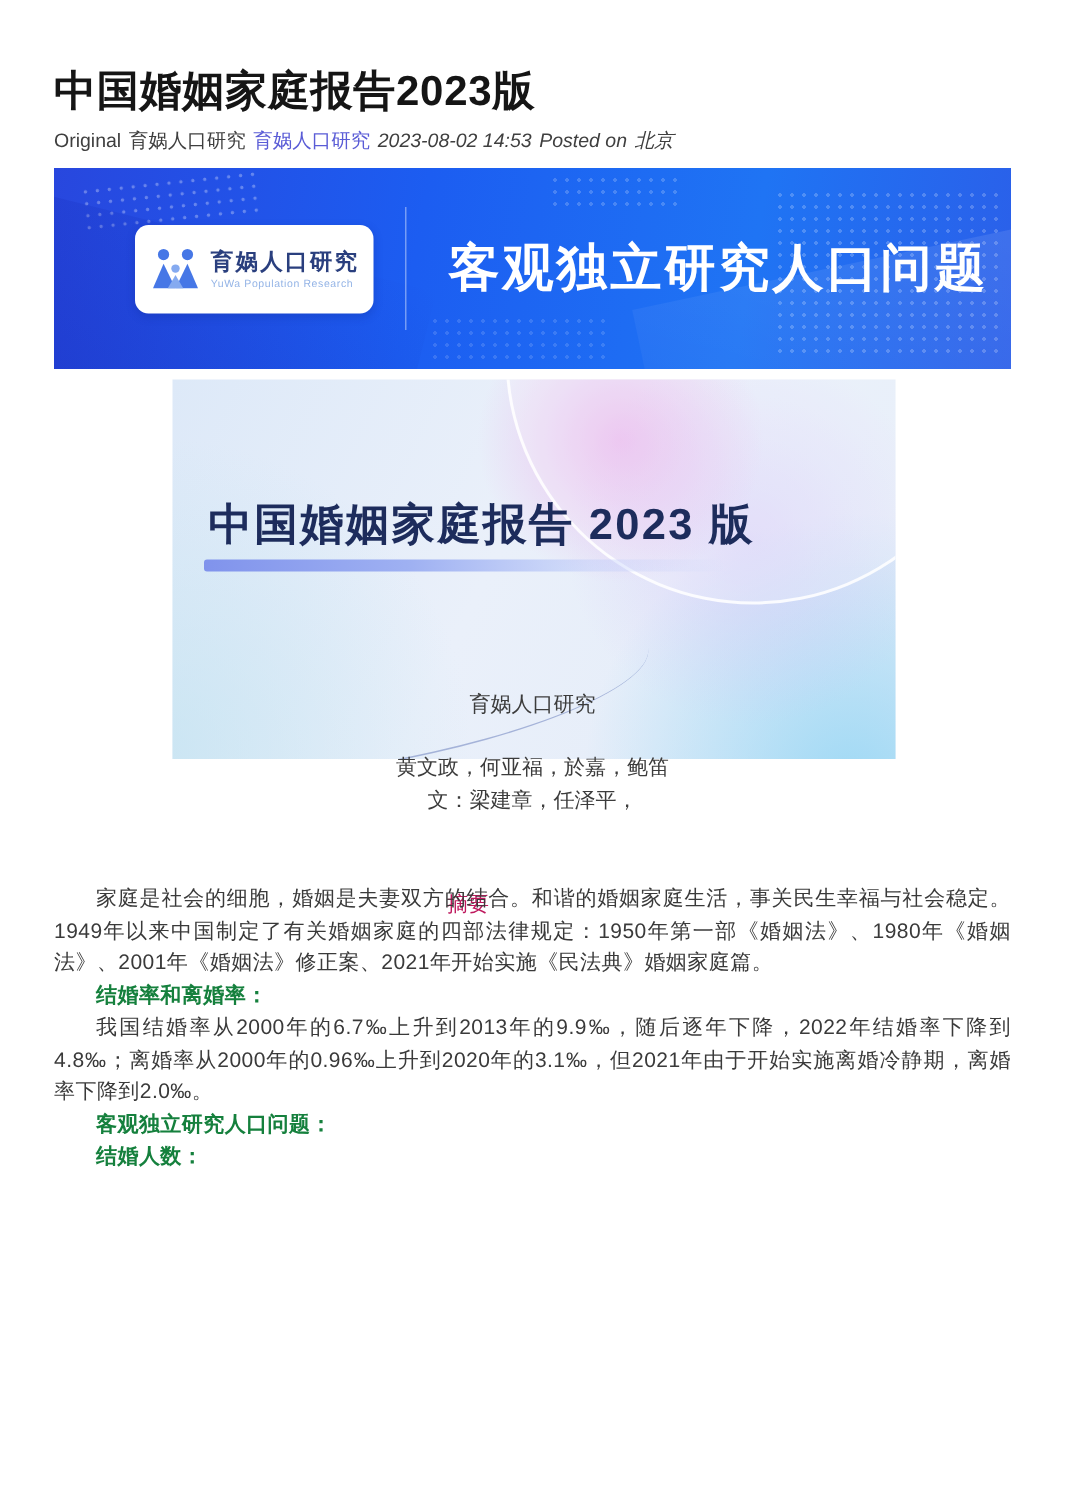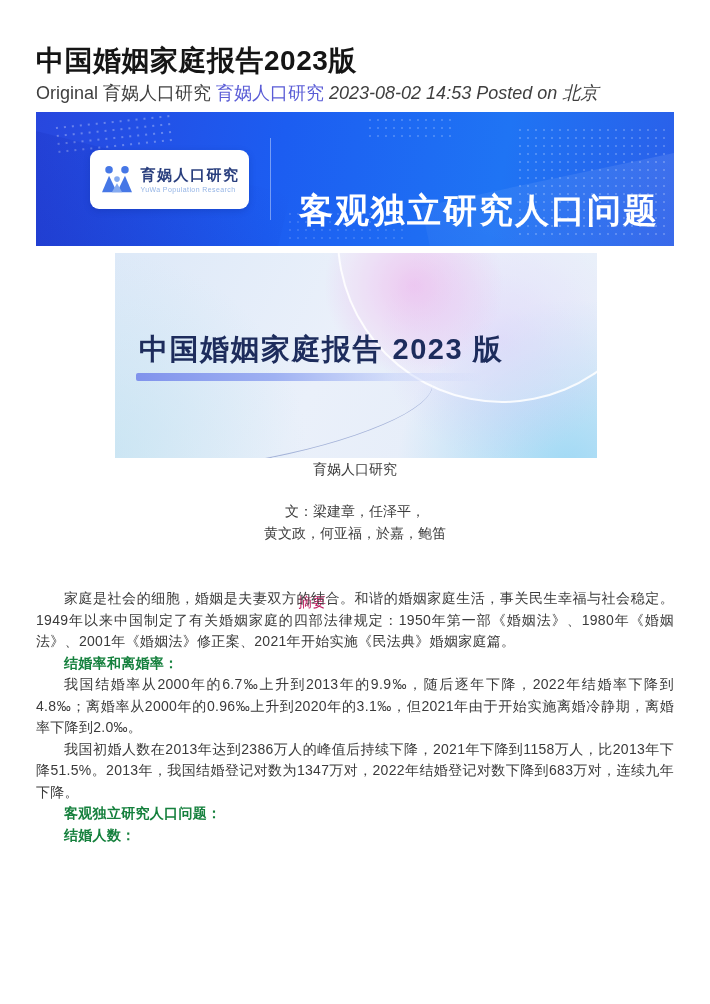--- a/index.html
+++ b/index.html
@@ -17,21 +17,21 @@
   .article-title {
     margin: 46px 36px 0;
     font-size: 28px;
     font-weight: bold;
     color: #151515;
     letter-spacing: 0.5px;
     line-height: 30px;
   }
   .byline {
     margin: 9px 36px 0;
-    font-size: 18px;
+    font-size: 13px;
     color: #3f3f3f;
     line-height: 17px;
     white-space: nowrap;
   }
   .byline span { margin-right: 5px; }
   .byline .account-link { color: #5a5cd6; cursor: pointer; }
   .byline .it { font-style: italic; }
 
   
   .brand-banner {
@@ -84,28 +84,27 @@
   .banner-divider {
     position: absolute; left: 234px; top: 26px; bottom: 26px;
     width: 1px; background: rgba(255,255,255,0.40);
   }
   .banner-slogan {
     position: absolute; left: 248px; top: 0; right: 0; height: 100%;
     display: flex; align-items: center; justify-content: center;
     color: #ffffff;
     font-size: 34px; font-weight: 800; letter-spacing: 2px;
     white-space: nowrap;
-    margin-top: 32px;
   }
 
   
   .hero-banner {
     position: absolute;
     left: 115px; top: 253px;
-    width: 482px; height: 205px;
+    width: 482px; height: 253px;
     overflow: hidden;
     background:
       radial-gradient(circle at 62% 16%, rgba(233,156,230,0.60) 0%, rgba(233,156,230,0) 26%),
       radial-gradient(circle at 80% 42%, rgba(210,188,248,0.45) 0%, rgba(210,188,248,0) 30%),
       radial-gradient(circle at 94% 106%, rgba(148,214,244,0.85) 0%, rgba(148,214,244,0) 34%),
       radial-gradient(circle at -2% 98%, rgba(190,226,240,0.65) 0%, rgba(190,226,240,0) 38%),
       linear-gradient(115deg, #dde9f8 0%, #eaf0fa 45%, #e2ebf8 100%);
   }
   .hero-ring {
     position: absolute; right: -70px; top: -180px;
@@ -194,27 +193,26 @@
 <div class="hero-banner">
   <div class="hero-ring"></div>
   <div class="hero-arc"></div>
   <div class="hero-title">中国婚姻家庭报告 2023 版</div>
   <div class="hero-underline"></div>
 </div>
 
 <div class="meta-block">
   <div>育娲人口研究</div>
   <div class="authors-block">
+    <div>黄文政，何亚福，於嘉，鲍笛</div>
     <div>文：梁建章，任泽平，</div>
-    <div>黄文政，何亚福，於嘉，鲍笛</div>
   </div>
 </div>
 
 <div class="abstract-label">摘要</div>
 
 <div class="article-body">
   <p class="body">家庭是社会的细胞，婚姻是夫妻双方的结合。和谐的婚姻家庭生活，事关民生幸福与社会稳定。1949年以来中国制定了有关婚姻家庭的四部法律规定：1950年第一部《婚姻法》、1980年《婚姻法》、2001年《婚姻法》修正案、2021年开始实施《民法典》婚姻家庭篇。</p>
   <p class="heading">结婚率和离婚率：</p>
   <p class="body">我国结婚率从2000年的6.7‰上升到2013年的9.9‰，随后逐年下降，2022年结婚率下降到4.8‰；离婚率从2000年的0.96‰上升到2020年的3.1‰，但2021年由于开始实施离婚冷静期，离婚率下降到2.0‰。</p>
-  <p class="body">我国初婚人数在2013年达到2386万人的峰值后持续下降，2021年下降到1158万人，比2013年下降51.5%。2013年，我国结婚登记对数为1347万对，2022年结婚登记对数下降到683万对，连续九年下降。</p>
   <p class="heading">客观独立研究人口问题：</p>
   <p class="heading">结婚人数：</p>
 </div>
 
 </body></html>

